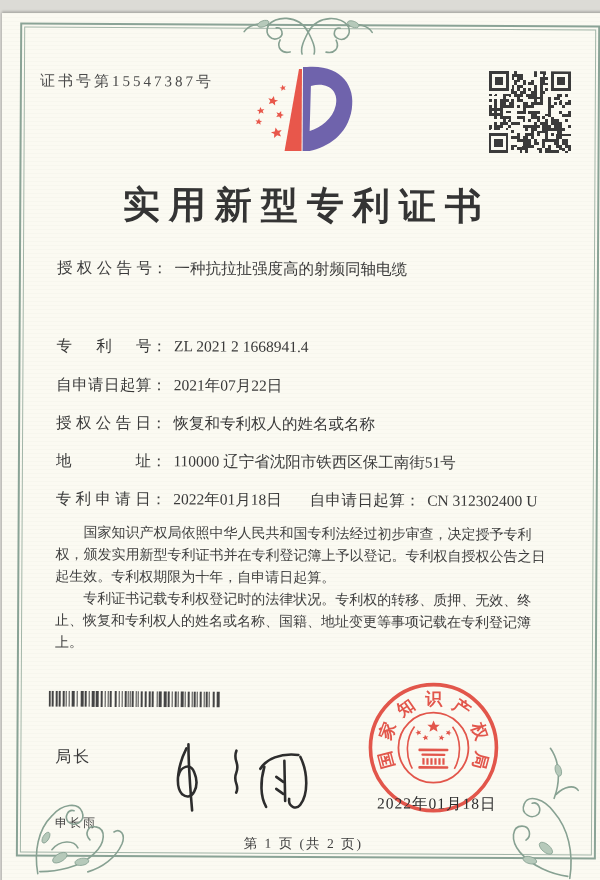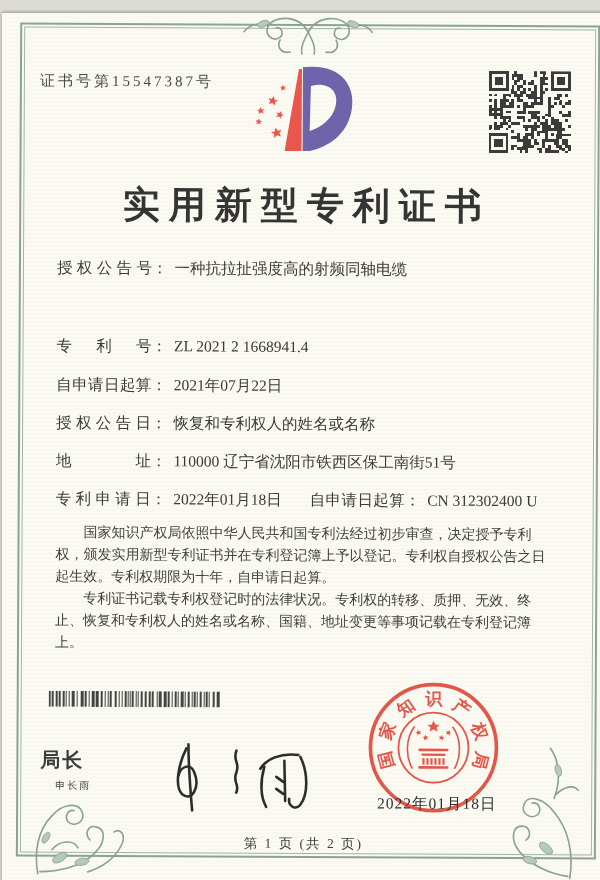--- a/index.html
+++ b/index.html
@@ -24,22 +24,22 @@
   .title{position:absolute;left:0;right:0;top:168px;text-align:center;
     font-size:37px;font-weight:700;letter-spacing:9px;color:#343434;}
   .row{position:absolute;left:54px;font-size:15.5px;color:#3a3a3a;white-space:nowrap;}
   .flabel{display:inline-block;width:95px;text-align:justify;text-align-last:justify;vertical-align:top;}
   .colon{margin-right:7px;}
   .pair2{margin-left:28px;}
   .body-text{position:absolute;left:54px;top:510px;width:496px;font-size:14px;
     line-height:22px;color:#3f3f3f;}
   .body-text p{margin:0;text-indent:2em;}
   .barcode{position:absolute;left:48px;top:679px;width:174px;height:16px;}
-  .official-title{position:absolute;left:40px;top:735px;font-size:20px;color:#3c3c3c;letter-spacing:2px;font-weight:bold;}
-  .official-name{position:absolute;left:55px;top:767px;font-size:10px;color:#3c3c3c;letter-spacing:2px;}
+  .official-title{position:absolute;left:55px;top:735px;font-size:16px;color:#3c3c3c;letter-spacing:2px;}
+  .official-name{position:absolute;left:55px;top:803px;font-size:12px;color:#3c3c3c;letter-spacing:2px;}
   .signature{position:absolute;left:148px;top:712px;width:185px;height:90px;}
   .seal{position:absolute;left:348px;top:649px;width:170px;height:170px;
     mix-blend-mode:multiply;opacity:.92;}
   .seal-date{position:absolute;left:377px;top:780px;font-size:15.5px;color:#2f2f2f;letter-spacing:1px;z-index:1;}
   .footer{position:absolute;left:0;right:0;top:822px;text-align:center;font-size:13.5px;
     letter-spacing:2px;color:#3d3d3d;}
   .orn-top{position:absolute;left:50%;top:-3px;width:180px;height:46px;margin-left:-90px;}
   .orn-bl{position:absolute;left:26px;top:768px;width:118px;height:100px;}
   .orn-br{position:absolute;left:472px;top:722px;width:112px;height:148px;}
   .green{stroke:#87a192;fill:none;stroke-width:1.6;stroke-linecap:round;}

